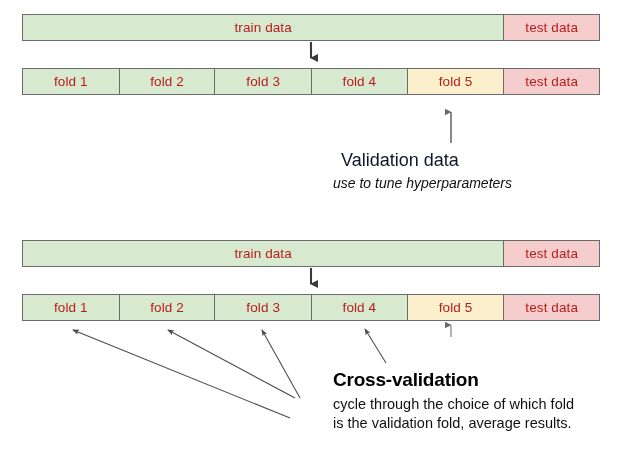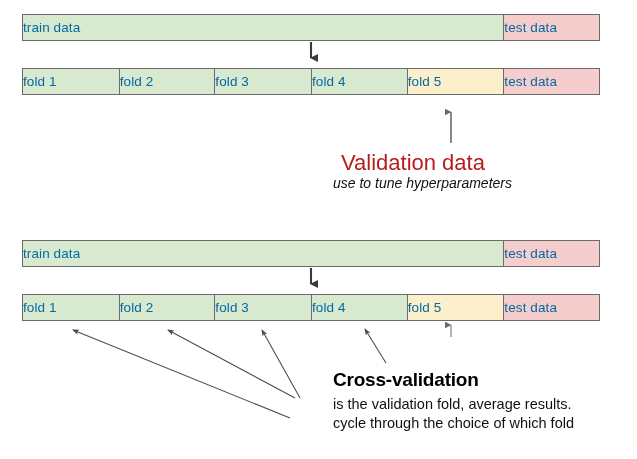--- a/index.html
+++ b/index.html
@@ -27,23 +27,24 @@
     display: flex;
     box-sizing: border-box;
     border: 1px solid #6b6b6b;
     height: 27px;
   }
   .seg {
     box-sizing: border-box;
     border-right: 1px solid #6b6b6b;
     display: flex;
     align-items: center;
+    justify-content: center;
     font-size: 13.5px;
     line-height: 1;
-    color: #0369a1;
+    color: #b91c1c;
     letter-spacing: 0.1px;
     white-space: nowrap;
   }
   .seg:last-child {
     border-right: none;
   }
   .seg-train   { background: #d7ead0; }
   .seg-fold    { background: #d7ead0; }
   .seg-valid   { background: #fcefcb; }
   .seg-test    { background: #f6cdcd; }
@@ -56,22 +57,22 @@
     height: 459px;
     pointer-events: none;
   }
 
   .label {
     position: absolute;
     white-space: nowrap;
     line-height: 1.18;
   }
   .label-validation {
-    font-size: 22px;
-    color: #b91c1c;
+    font-size: 18px;
+    color: #0f172a;
     font-weight: 400;
   }
   .label-tune {
     font-size: 14px;
     color: #111111;
   }
   .label-cv-title {
     font-size: 19px;
     font-weight: bold;
     color: #000000;
@@ -153,22 +154,22 @@
     </div>
     <div class="seg seg-test" style="width:95px;">
       <span>test data</span>
     </div>
   </div>
 
   <div class="label label-cv-title" style="left:333px; top:369px;">
     <span>Cross-validation</span>
   </div>
   <div class="label label-cv-body" style="left:333px; top:395px;">
+    <div>cycle through the choice of which fold</div>
     <div>is the validation fold, average results.</div>
-    <div>cycle through the choice of which fold</div>
   </div>
 
   <svg class="arrow-layer" viewBox="0 0 637 459" width="637" height="459">
     <defs>
       <marker id="headDown" markerWidth="8" markerHeight="8" refX="4" refY="7" orient="auto" markerUnits="userSpaceOnUse">
         <path d="M0,0 L8,0 L4,8 z" fill="#3a3a3a"></path>
       </marker>
       <marker id="headUp" markerWidth="7" markerHeight="7" refX="3.5" refY="6.5" orient="auto" markerUnits="userSpaceOnUse">
         <path d="M0,0 L7,0 L3.5,7 z" fill="#6a6a6a"></path>
       </marker>

